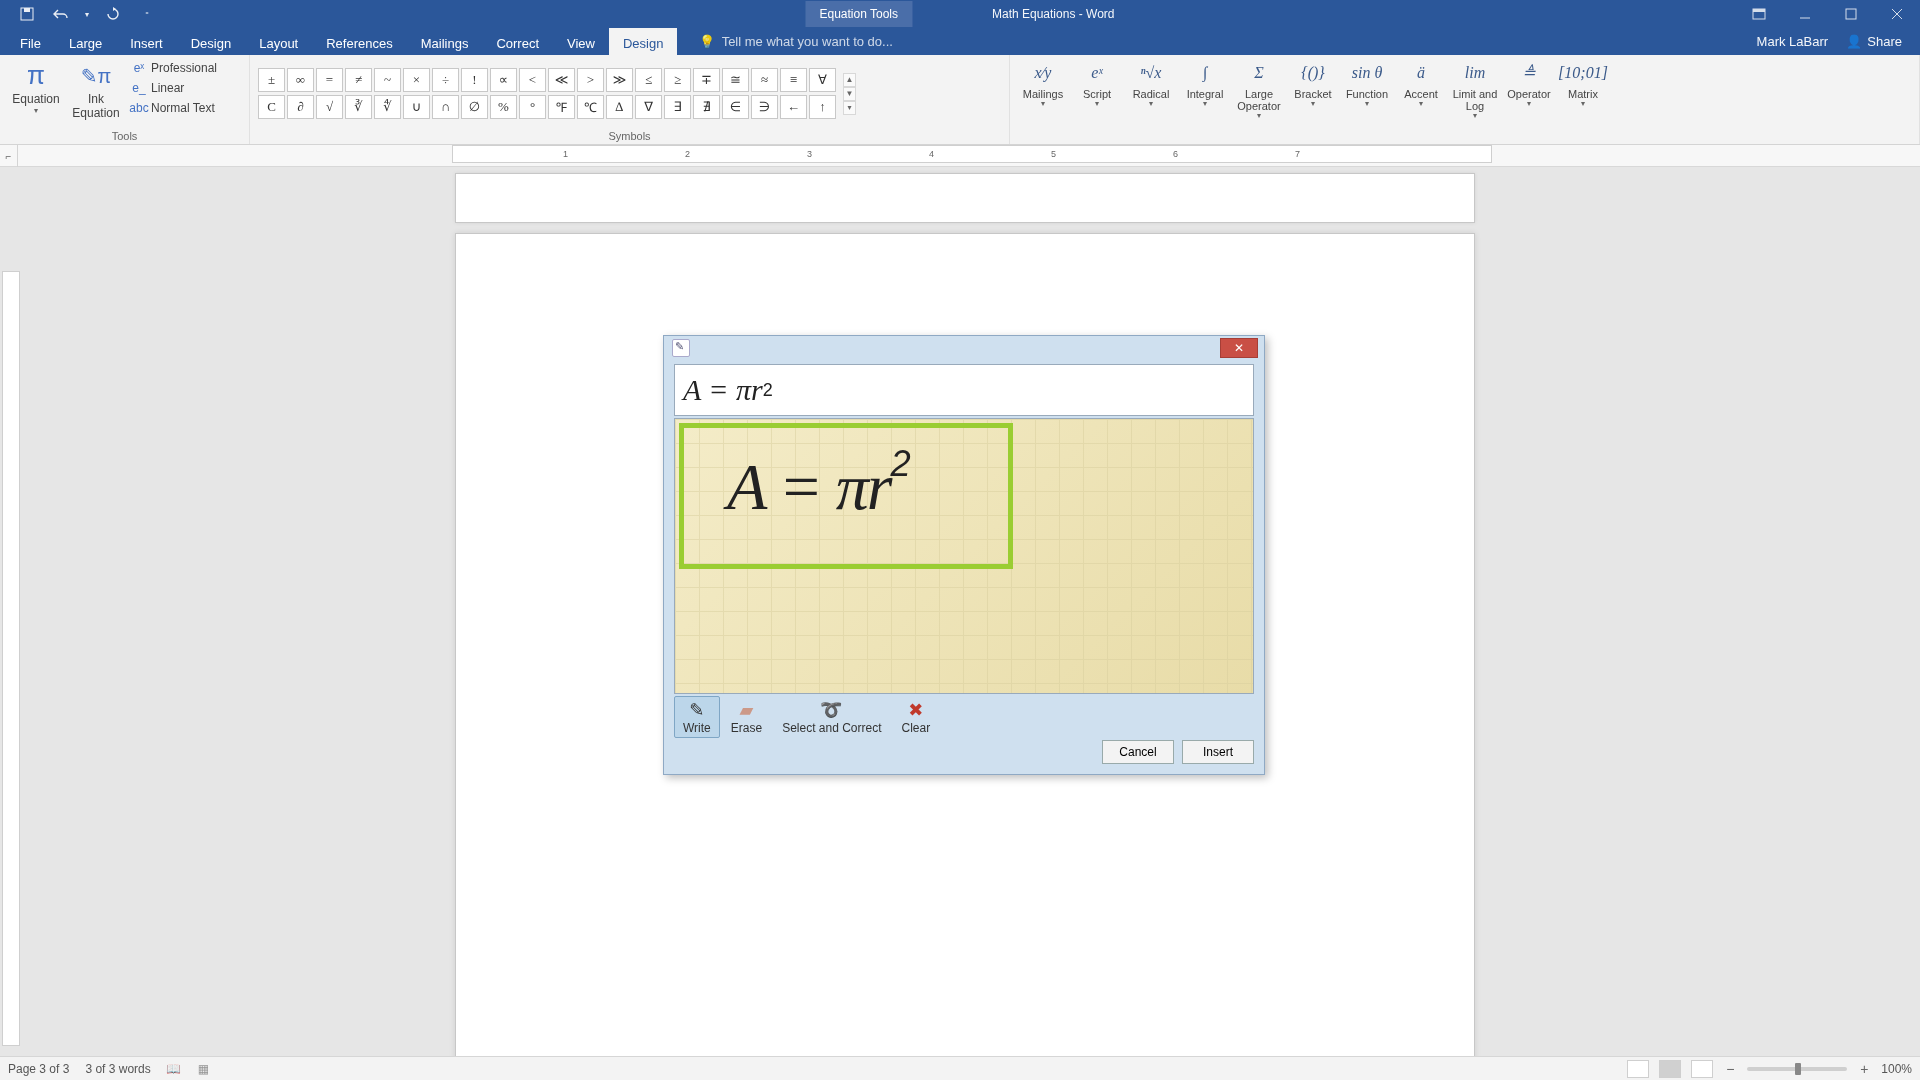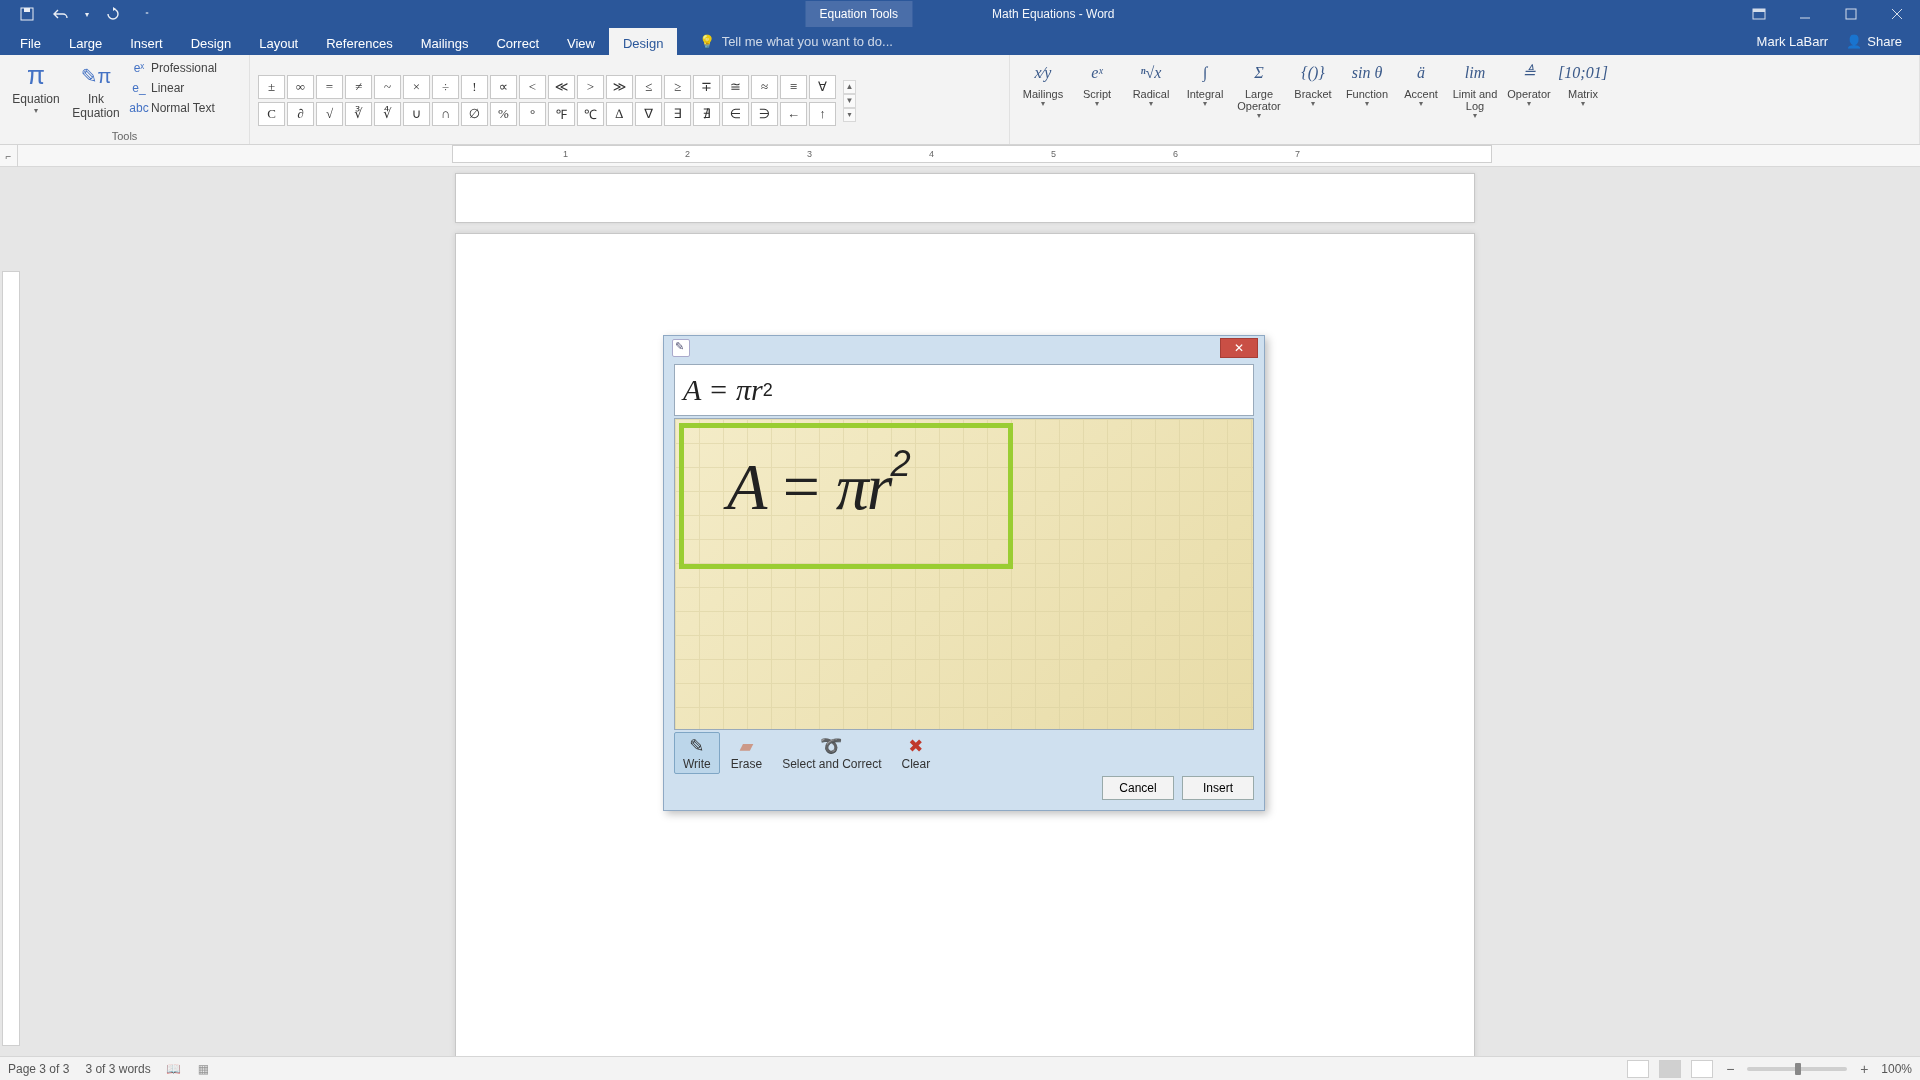--- a/index.html
+++ b/index.html
@@ -67,21 +67,21 @@
 
 
 .mip { position:absolute; left:663px; top:168px; width:602px; background:#cfe0ef; border:1px solid #8fa9c4; box-shadow: 3px 3px 8px rgba(0,0,0,.25); font-size:12px;}
 .mip-title { height:24px; display:flex; align-items:center; justify-content:space-between; padding-left:8px;}
 .mip-title .mip-ic { width:18px; height:18px; background:#fff; border:1px solid #aac; border-radius:2px; position:relative;}
 .mip-title .mip-ic::after { content:"✎"; font-size:11px; position:absolute; left:2px; top:0; color:#557;}
 .mip-close { width:38px; height:20px; background:#c94f45; color:#fff; display:flex; align-items:center; justify-content:center; font-size:12px; cursor:pointer; margin-right:6px; border:1px solid #a63e36;}
 .mip-body { padding: 4px 10px 10px 10px; display:flex; flex-direction:column; gap:2px;}
 .mip-preview { height:52px; background:#fff; border:1px solid #9ab; display:flex; align-items:center; padding-left:8px; font-family:"Cambria Math", serif; font-size:30px; font-style:italic; color:#222;}
 .mip-preview sup { font-size:.6em; vertical-align: super; font-style:normal;}
-.mip-canvas { height:312px; border:1px solid #9ab; background: linear-gradient(135deg,#f4ecc8,#e8dca8); position:relative;padding-left:29px; }
+.mip-canvas { height:276px; border:1px solid #9ab; background: linear-gradient(135deg,#f4ecc8,#e8dca8); position:relative;padding-left:29px; }
 .mip-canvas::before { content:""; position:absolute; inset:0; background-image: linear-gradient(#d9cf9e 1px, transparent 1px), linear-gradient(90deg,#d9cf9e 1px, transparent 1px); background-size:24px 24px; opacity:.5;}
 .ink-box { position:absolute; left:4px; top:4px; width:334px; height:146px; border:5px solid #9acd32;}
 .ink-text { position:absolute; left:52px; top:30px; font-size:66px; font-family: "Segoe Script", cursive; color:#222; font-style:italic; letter-spacing:-2px;}
 .ink-text sup { font-size:.55em; vertical-align: top; position:relative; top:-6px;}
 .mip-tools { display:flex; gap:2px; }
 .mip-tool { display:flex; flex-direction:column; align-items:center; padding:2px 8px; cursor:pointer; border:1px solid transparent; border-radius:2px; font-size:12px; color:#333;}
 .mip-tool.sel { background:#bcd6ea; border-color:#7fa6c5;}
 .mip-tool .ticon { height:22px; font-size:18px; display:flex; align-items:center;}
 .mip-actions { display:flex; justify-content:flex-end; gap:8px; }
 .mip-actions button { width:72px; height:24px; font-size:12px; background:#f3f3f3; border:1px solid #9aa; cursor:pointer;}
@@ -255,20 +255,21 @@
             <div class="sym-cell">←</div>
             <div class="sym-cell">↑</div>
           </div>
       </div>
       <div class="sym-tail">
         <div class="tbtn">▲</div>
         <div class="tbtn">▼</div>
         <div class="tbtn">▾</div>
       </div>
     </div>
+    <div class="glabel">Symbols</div>
   </div>
 
   <div class="rgroup" style="flex:1;">
     <div class="gbody struct-row" id="structrow">
         <div class="struct-btn">
           <div class="sicon">x⁄y</div>
           <div class="slabel">Mailings</div>
           <div class="scaret"></div>
         </div>
         <div class="struct-btn">

